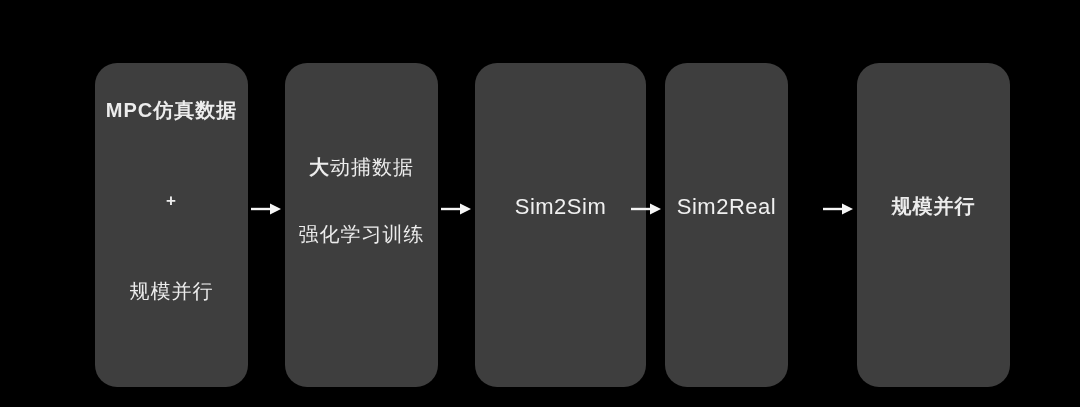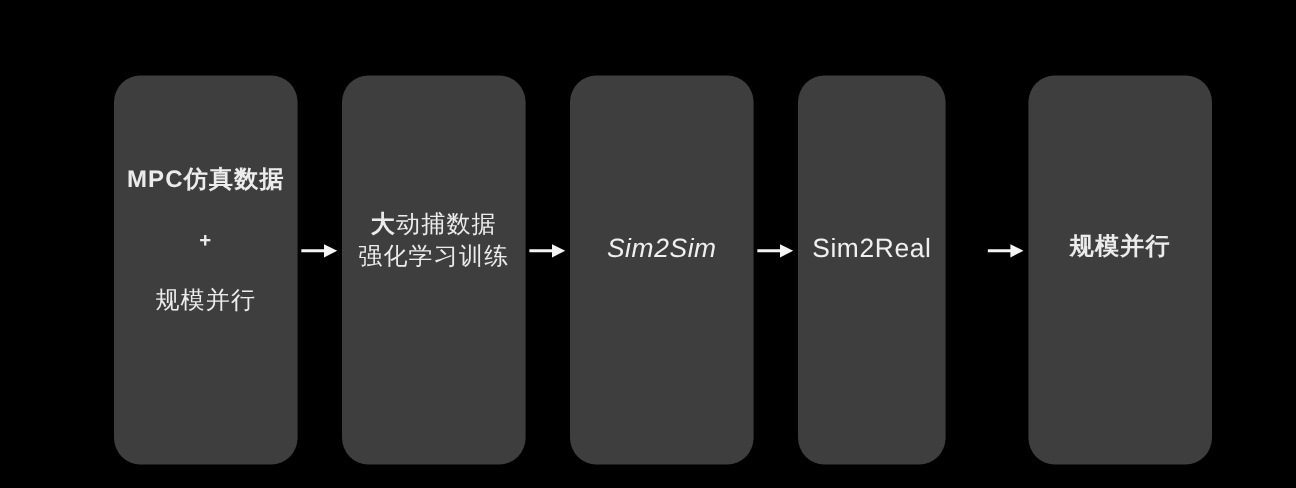--- a/index.html
+++ b/index.html
@@ -21,28 +21,29 @@
     height: 324px;
     background: #3e3e3e;
     border-radius: 22px;
     display: flex;
     flex-direction: column;
     align-items: center;
     justify-content: center;
     text-align: left;
     color: #ececec;
     box-sizing: border-box;
+    gap: 40px;
   }
   
   .stage-box.multiline { padding-bottom: 48px; }
   .stage-box.singleline { padding-bottom: 38px; }
 
   .box-1 { left: 95px;  width: 153px; }
   .box-2 { left: 285px; width: 153px; }
-  .box-3 { left: 475px; width: 153px; font-style: italic; }
+  .box-3 { left: 475px; width: 171px; }
   .box-4 { left: 665px; width: 123px; }
   .box-5 { left: 857px; width: 153px; }
 
   .line {
     font-size: 20px;
     line-height: 27px;
     letter-spacing: 1px;
     font-weight: 400;
     white-space: nowrap;
   }

